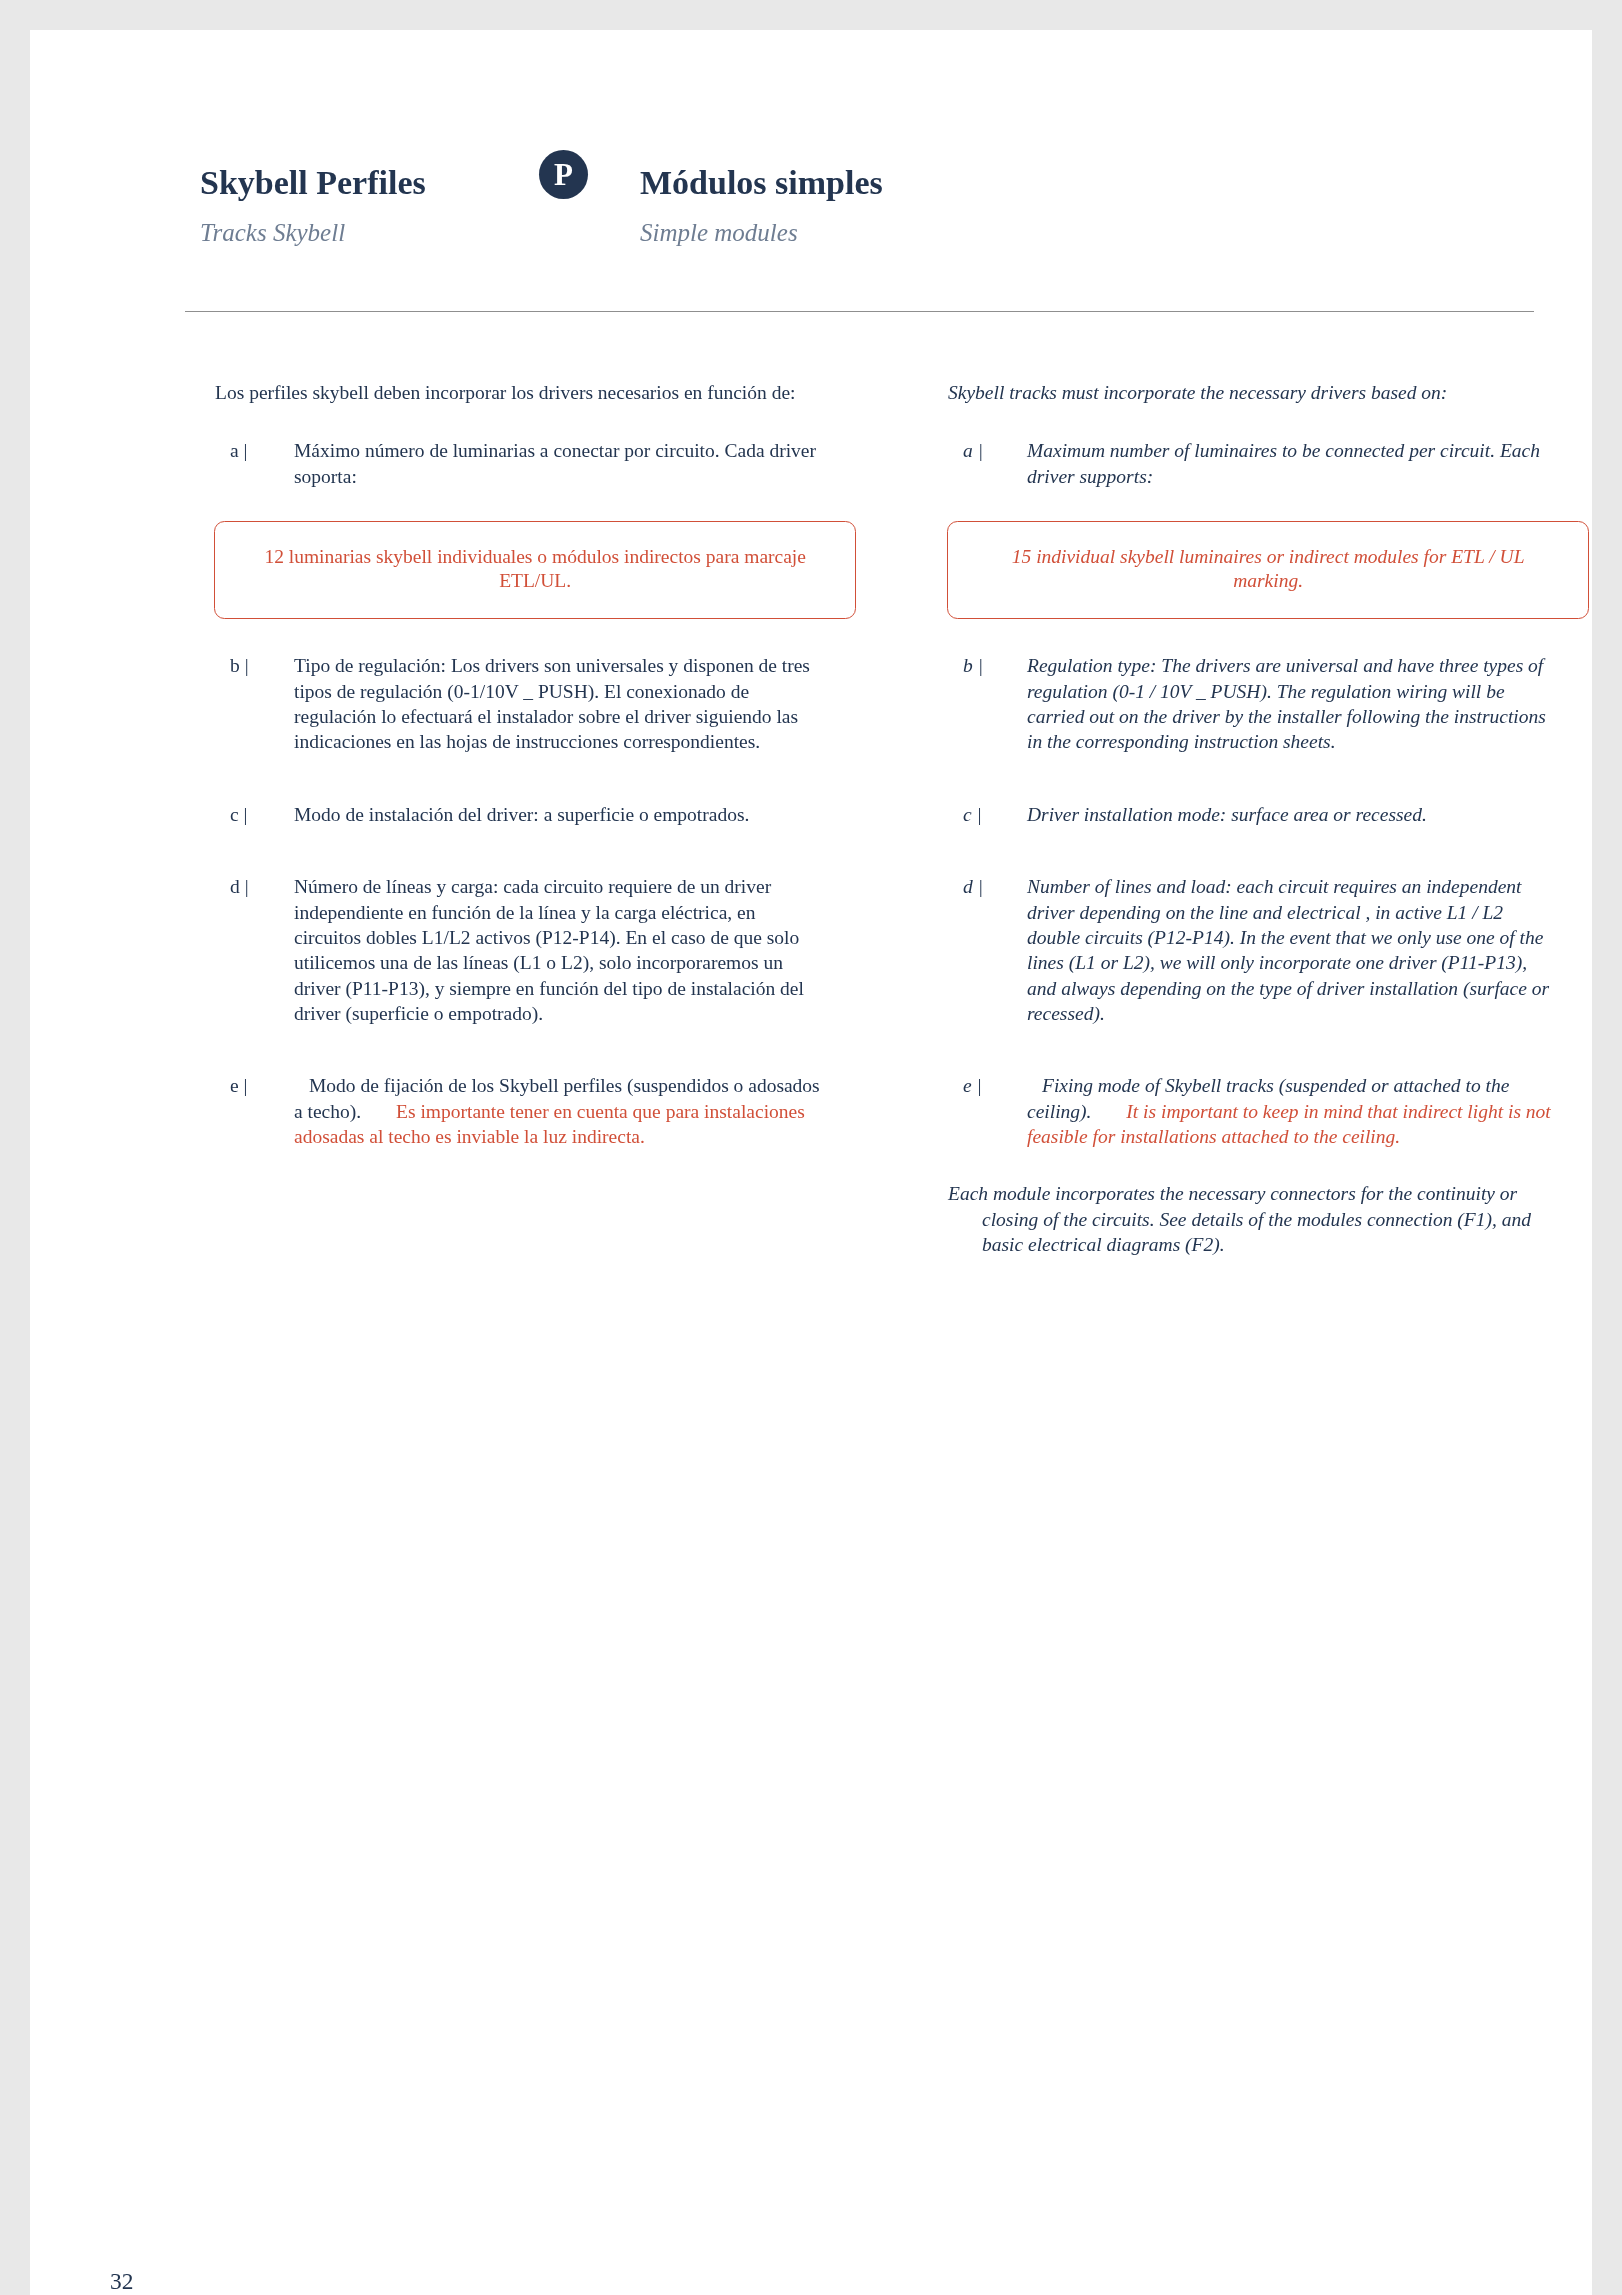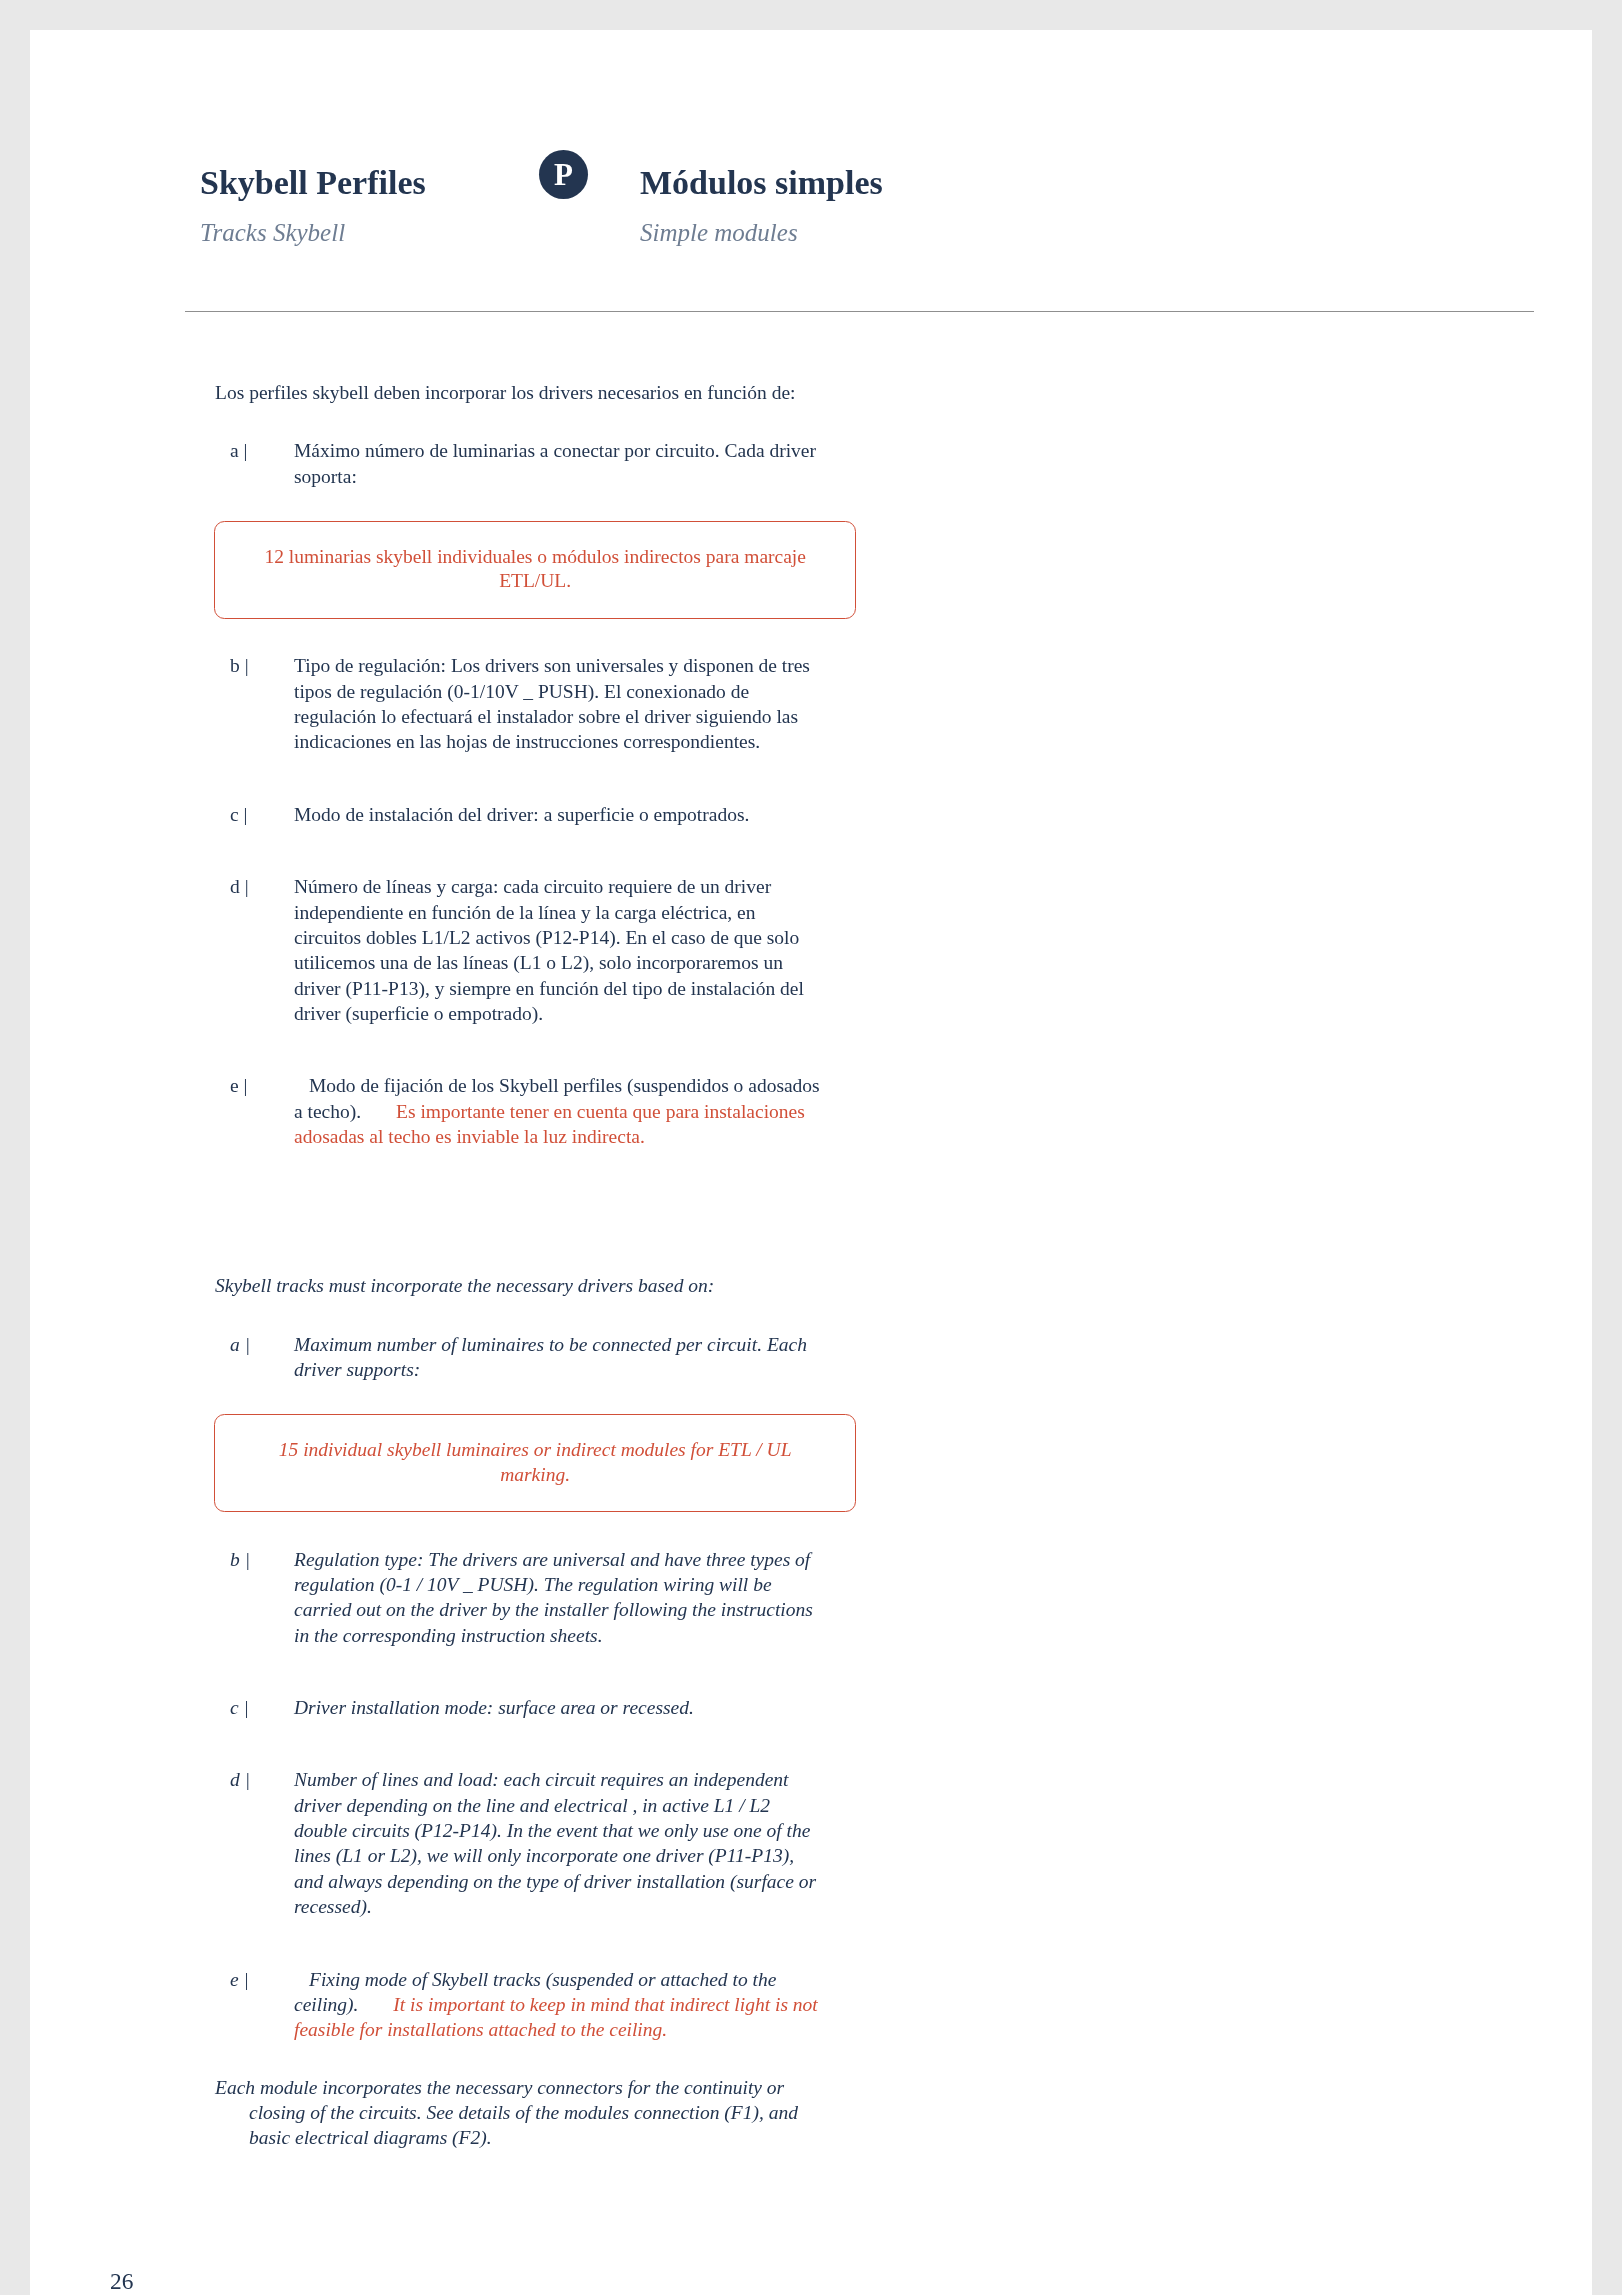--- a/index.html
+++ b/index.html
@@ -43,21 +43,21 @@
   }
   .rule{
     position:absolute;left:140px;top:266px;
     width:1349px;height:1.3px;background:var(--rule);
   }
   
   .content{
     position:absolute;left:140px;top:305px;
     width:1360px;
     display:flex;gap:47px;
-    font-size:19.5px;line-height:1.3;flex-direction:column;
+    font-size:19.5px;line-height:1.3;
   }
   .column{width:656px;flex:0 0 656px;}
   .col-en{font-style:italic;}
   .intro{margin-bottom:18px;}
   .item{display:flex;margin-bottom:17px;}
   .item .label{flex:0 0 34px;width:34px;}
   .item .itext{flex:1;}
   .note-box{
     border:1.9px solid var(--red);
     border-radius:10.4px;
@@ -163,16 +163,16 @@
       <div class="item">
         <span class="label">e |</span>
         <div class="itext"><span>Fixing mode of Skybell tracks (suspended or attached to the ceiling). </span><span class="highlight">It is important to keep in mind that indirect light is not feasible for installations attached to the ceiling.</span></div>
       </div>
 
       <p class="outro hang">Each module incorporates the necessary connectors for the continuity or closing of the circuits. See details of the modules connection (F1), and basic electrical diagrams (F2).</p>
     </section>
 
   </div>
 
-  <div class="page-number">26</div>
+  <div class="page-number">32</div>
 
 </div>
 
 
 </body></html>

